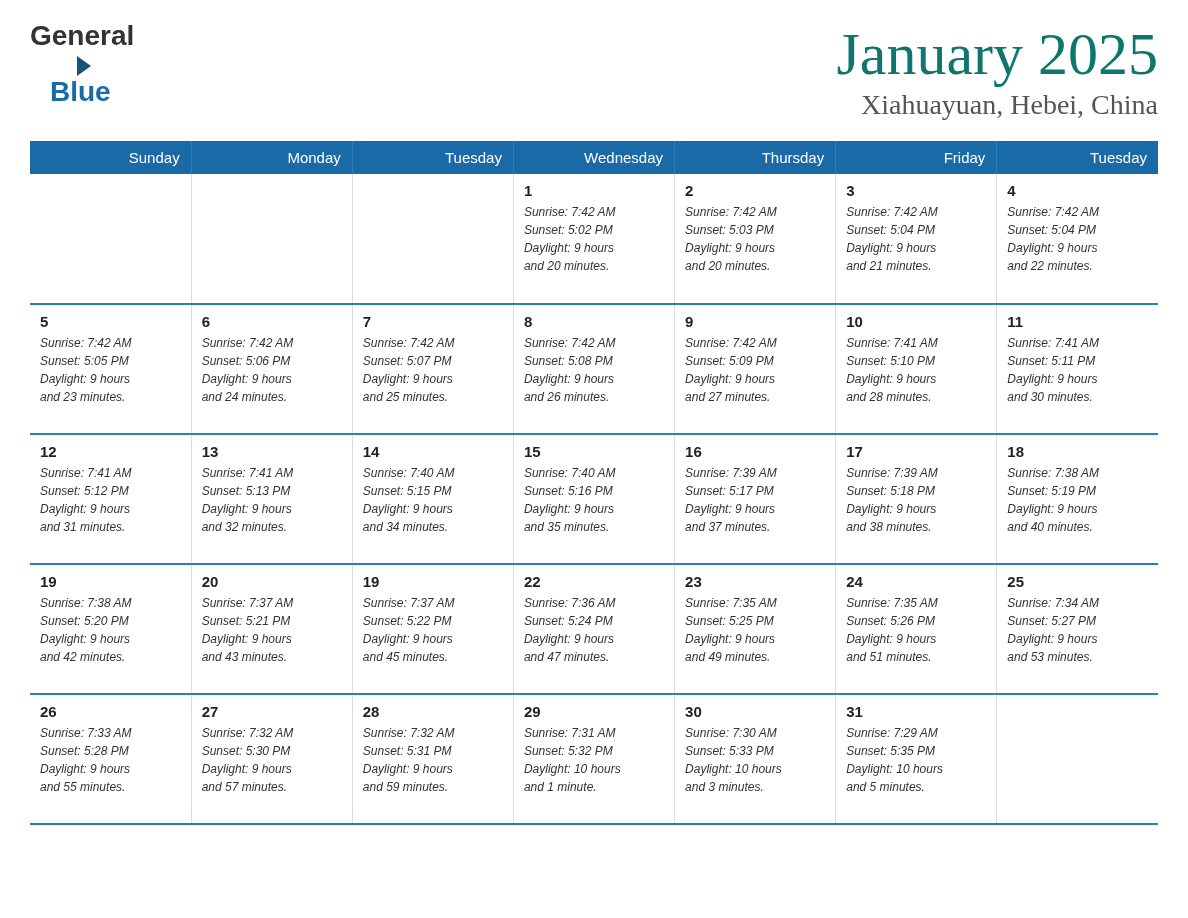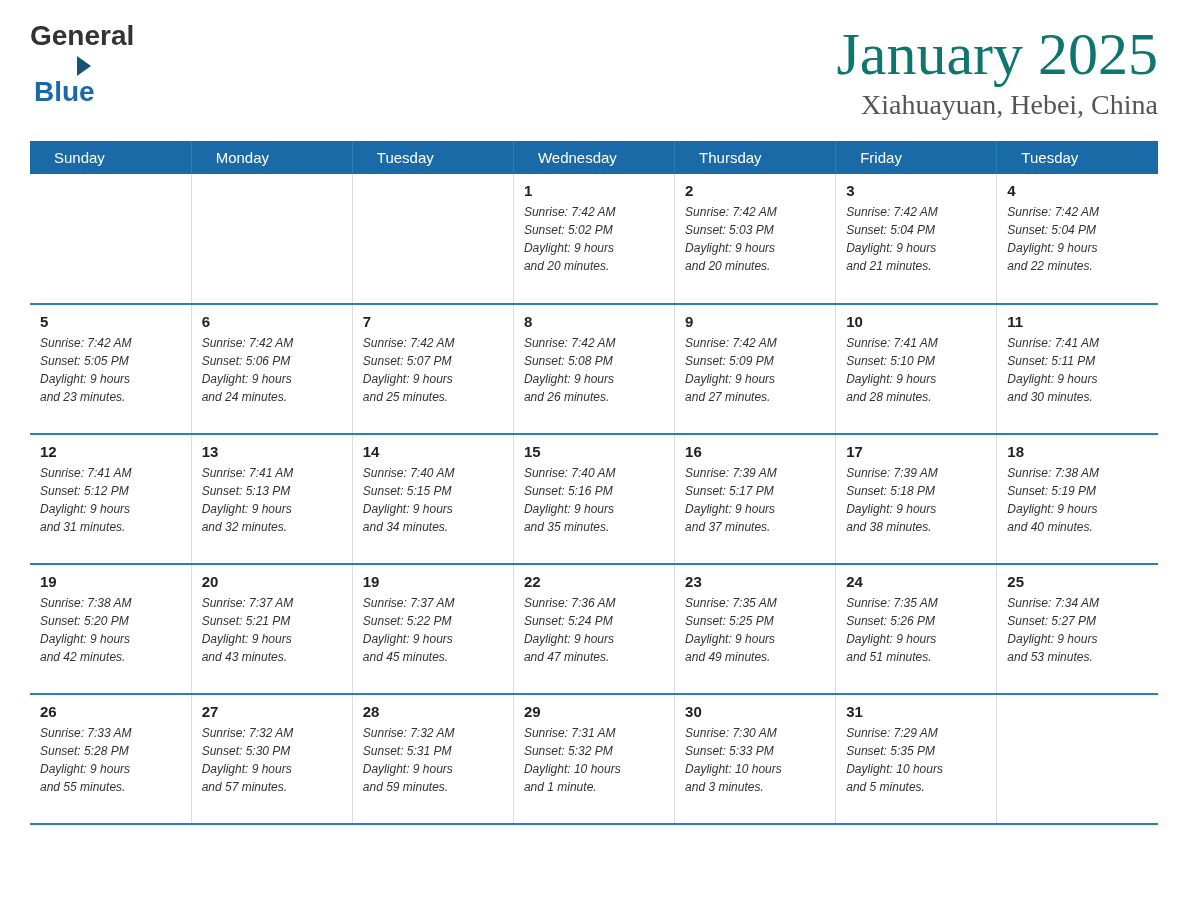--- a/index.html
+++ b/index.html
@@ -64,22 +64,22 @@
       width: 100%;
       border-collapse: collapse;
     }
     thead tr {
       background-color: #1a6aa8;
     }
     thead th {
       color: #fff;
       font-size: 15px;
       font-weight: normal;
-      padding: 8px 24px;
-      text-align: left;
+      padding: 8px 11px;
+      text-align: right;
       border-right: 1px solid #2980b9;
     }
     thead th:last-child {
       border-right: none;
     }
     tbody tr {
       border-bottom: 2px solid #2980b9;
     }
     tbody td {
       vertical-align: top;
@@ -113,21 +113,21 @@
   </style>
 </head>
 <body>
 
 <div class="header">
   <div class="logo">
     <div class="logo-top">
       <span class="logo-general">General</span>
       <div class="logo-arrow"></div>
     </div>
-    <span class="logo-blue" style="margin-left:4px;">Blue</span>
+    <span class="logo-blue" style="margin-left:20px;">Blue</span>
   </div>
   <div class="title-block">
     <div class="calendar-title">January 2025</div>
     <div class="calendar-subtitle">Xiahuayuan, Hebei, China</div>
   </div>
 </div>
 
 <table>
   <thead>
     <tr>

